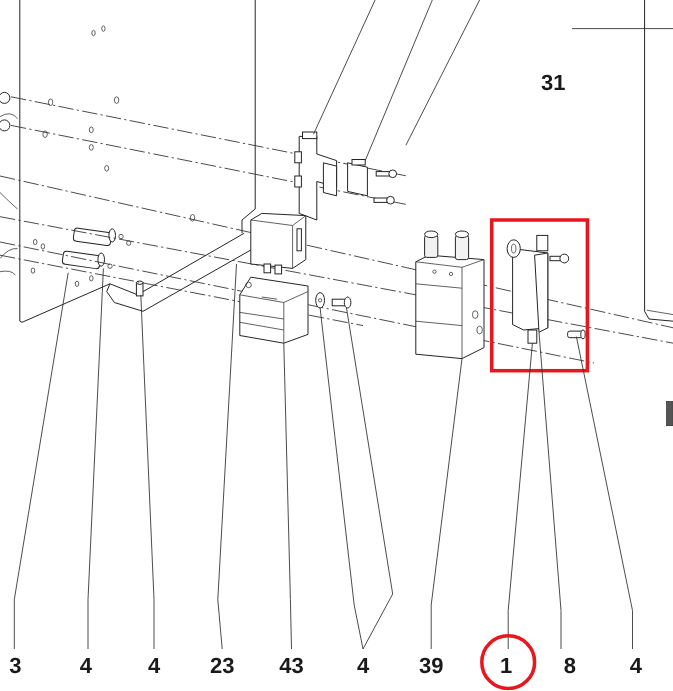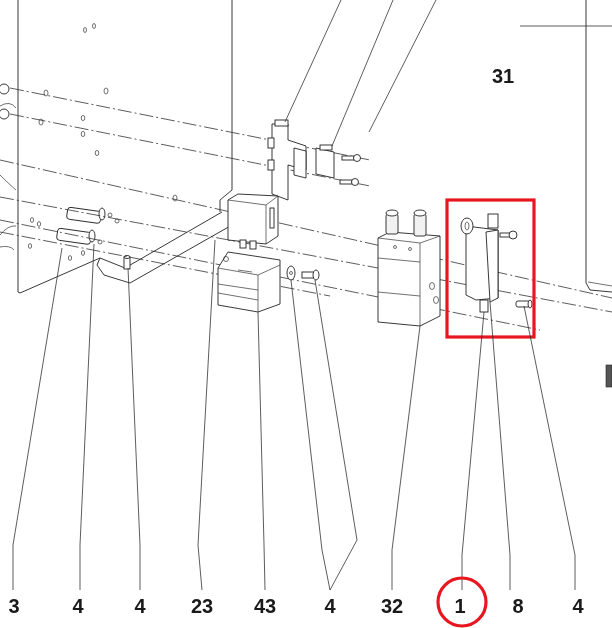--- a/index.html
+++ b/index.html
@@ -187,16 +187,16 @@
 </svg>
 
 <div class="callout" style="left:503px; top:35px;margin-top:31px;">31</div>
 
 <div class="callout" style="left:14px; top:596px;">3</div>
 <div class="callout" style="left:78px; top:596px;">4</div>
 <div class="callout" style="left:140px; top:596px;">4</div>
 <div class="callout" style="left:202px; top:596px;text-align:center;">23</div>
 <div class="callout" style="left:265px; top:596px;">43</div>
 <div class="callout" style="left:330px; top:596px;">4</div>
-<div class="callout" style="left:392px; top:596px;">32</div>
+<div class="callout" style="left:392px; top:596px;">39</div>
 <div class="callout" style="left:460px; top:596px;">1</div>
 <div class="callout" style="left:518px; top:596px;">8</div>
 <div class="callout" style="left:578px; top:596px;">4</div>
 
 </body></html>

